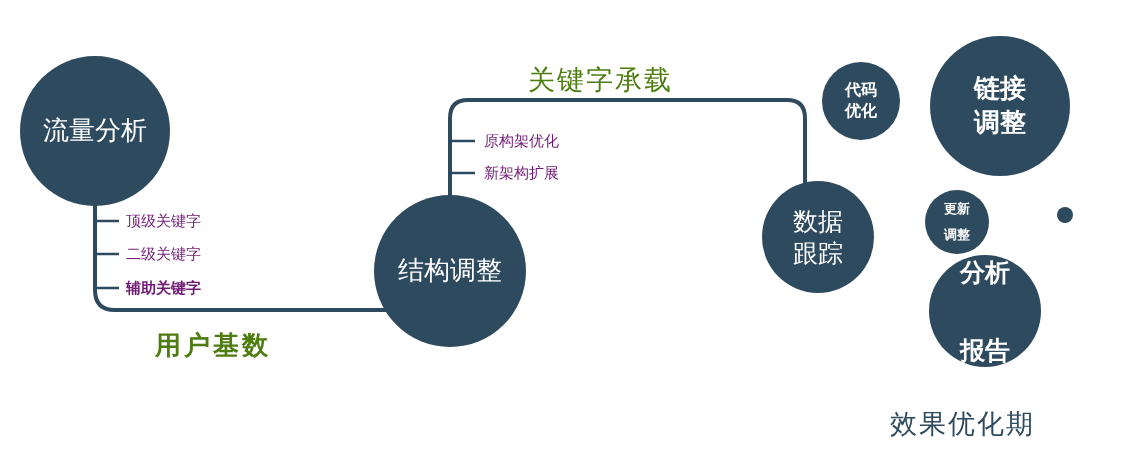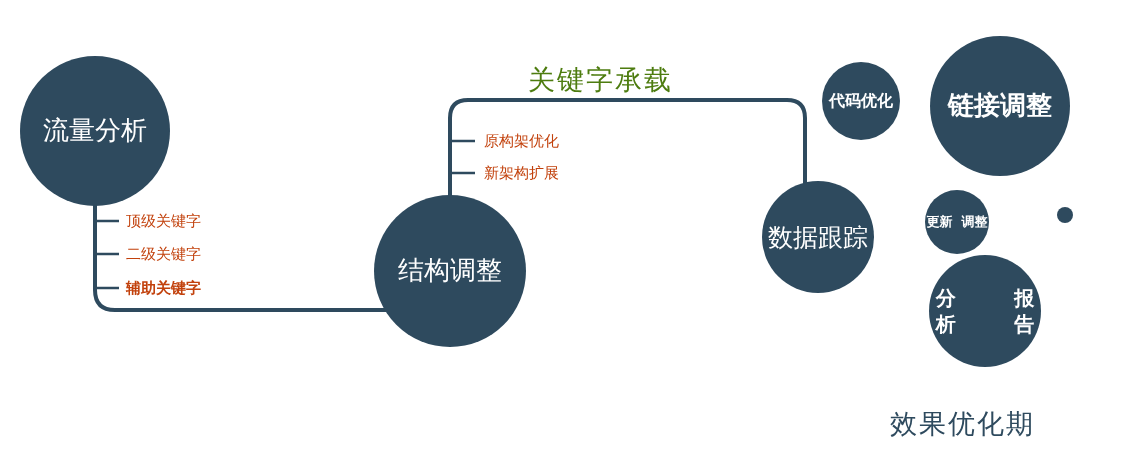--- a/index.html
+++ b/index.html
@@ -20,40 +20,40 @@
   }
   .lines-svg path { fill: none; stroke: #2e4a5e; }
   .main-line { stroke-width: 4; }
   .tick-line { stroke-width: 2.5; }
   .node {
     position: absolute;
     border-radius: 50%;
     background: #2e4a5e;
     color: #ffffff;
     display: flex;
-    flex-direction: row;
+    flex-direction: column;
     align-items: center;
     justify-content: center;
     text-align: center;
     z-index: 2;
     line-height: 1.3;
   }
   .node span { display: block; }
   .n-traffic   { left: 20px;  top: 56px;  width: 150px; height: 150px; font-size: 26px; }
   .n-structure { left: 374px; top: 195px; width: 152px; height: 152px; font-size: 26px; }
   .n-tracking  { left: 762px; top: 181px; width: 112px; height: 112px; font-size: 25px; }
   .n-code      { left: 822px; top: 62px;  width: 78px;  height: 78px;  font-size: 16px; font-weight: bold; }
   .n-link      { left: 930px; top: 36px;  width: 140px; height: 140px; font-size: 26px; font-weight: bold; }
   .n-update    { left: 925px; top: 190px; width: 64px;  height: 64px;  font-size: 13px; font-weight: bold; gap: 9px; }
-  .n-report    { left: 929px; top: 255px; width: 112px; height: 112px; font-size: 20px; font-weight: bold; gap: 45px; }
+  .n-report    { left: 929px; top: 255px; width: 112px; height: 112px; font-size: 25px; font-weight: bold; gap: 45px; }
   .n-dot       { left: 1057px; top: 207px; width: 16px; height: 16px; }
   .branch-label {
     position: absolute;
     font-size: 15px;
-    color: #c2410c;
+    color: #701a75;
     transform: translateY(-50%);
     white-space: nowrap;
     z-index: 2;
   }
   .edge-label {
     position: absolute;
     color: #4d7c0f;
     white-space: nowrap;
     z-index: 2;
   }
@@ -120,16 +120,17 @@
   </div>
 
   <div class="branch-label" style="left:126px; top:221px;">顶级关键字</div>
   <div class="branch-label" style="left:126px; top:254px;">二级关键字</div>
   <div class="branch-label" style="left:126px; top:288px;font-weight:bold;">辅助关键字</div>
 
   <div class="branch-label" style="left:484px; top:141px;">原构架优化</div>
   <div class="branch-label" style="left:484px; top:173px;text-align:right;">新架构扩展</div>
 
   <div class="edge-label l-keyword">关键字承载</div>
+  <div class="edge-label l-userbase">用户基数</div>
 
   <div class="caption">效果优化期</div>
 
 </div>
 
 </body></html>

